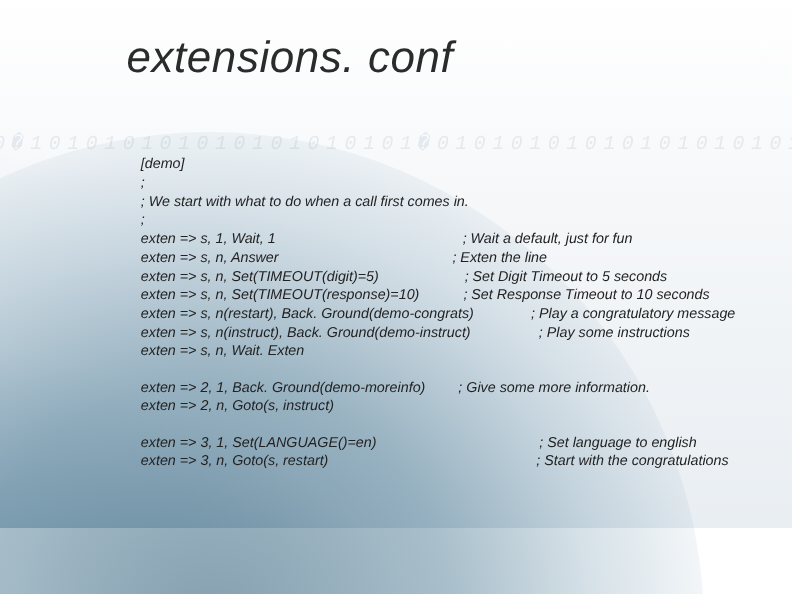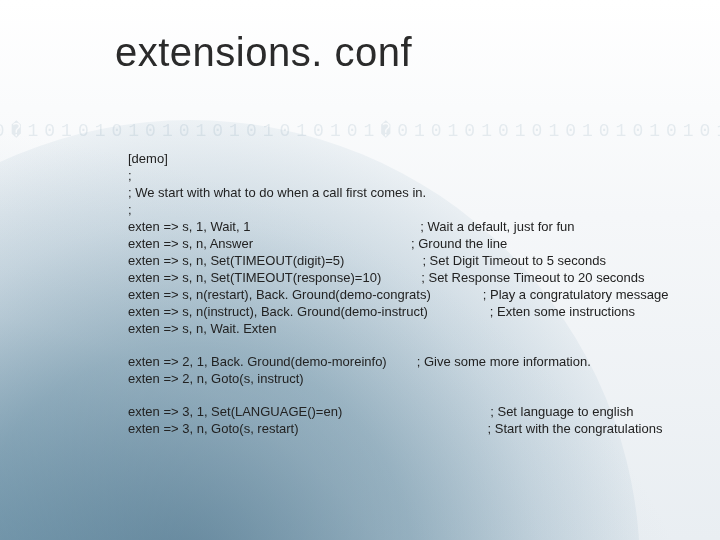--- a/index.html
+++ b/index.html
@@ -6,28 +6,29 @@
     margin: 0;
     padding: 0;
     width: 720px;
     height: 540px;
     overflow: hidden;
     font-family: Arial, Helvetica, sans-serif;
   }
   .slide {
     position: relative;
     width: 720px;
-    height: 540px;
+    height: 480px;
     background:
       radial-gradient(ellipse 1400px 900px at -200px 700px,
         rgba(40,90,120,0.55) 0%,
         rgba(60,110,140,0.35) 25%,
         rgba(140,170,190,0.15) 45%,
         rgba(230,235,240,0) 65%),
       linear-gradient(180deg, #ffffff 0%, #f5f7f9 40%, #e9eef2 100%);
+    font-style: italic;
   }
   .slide::before {
     content: "";
     position: absolute;
     left: -260px;
     top: 120px;
     width: 900px;
     height: 900px;
     border-radius: 50%;
     background: radial-gradient(circle at 50% 50%,
@@ -55,21 +56,21 @@
     position: absolute;
     top: 30px;
     left: 115px;
     font-size: 40px;
     font-weight: 400;
     color: #2b2b2b;
     letter-spacing: 0.5px;
   }
   .body {
     position: absolute;
-    top: 150px;
+    top: 140px;
     left: 128px;
     right: 40px;
     font-size: 13px;
     line-height: 17px;
     color: #222;
   }
   .cfgline {
     white-space: nowrap;
     display: flex;
   }
@@ -102,41 +103,41 @@
         </div>
 
       <div class="cfgline">
         <span class="lhs">exten =&gt; s, 1, Wait, 1</span>
         <span class="gap" style="width:170px"></span>
         <span class="rhs">; Wait a default, just for fun</span>
       </div>
       <div class="cfgline">
         <span class="lhs">exten =&gt; s, n, Answer</span>
         <span class="gap" style="width:158px"></span>
-        <span class="rhs">; Ground the line</span>
+        <span class="rhs">; Exten the line</span>
       </div>
       <div class="cfgline">
         <span class="lhs">exten =&gt; s, n, Set(TIMEOUT(digit)=5)</span>
         <span class="gap" style="width:78px"></span>
         <span class="rhs">; Set Digit Timeout to 5 seconds</span>
       </div>
       <div class="cfgline">
         <span class="lhs">exten =&gt; s, n, Set(TIMEOUT(response)=10)</span>
         <span class="gap" style="width:40px"></span>
-        <span class="rhs">; Set Response Timeout to 20 seconds</span>
+        <span class="rhs">; Set Response Timeout to 10 seconds</span>
       </div>
       <div class="cfgline">
         <span class="lhs">exten =&gt; s, n(restart), Back. Ground(demo-congrats)</span>
         <span class="gap" style="width:52px"></span>
         <span class="rhs">; Play a congratulatory message</span>
       </div>
       <div class="cfgline">
         <span class="lhs">exten =&gt; s, n(instruct), Back. Ground(demo-instruct)</span>
         <span class="gap" style="width:62px"></span>
-        <span class="rhs">; Exten some instructions</span>
+        <span class="rhs">; Play some instructions</span>
       </div>
       <div class="cfgline">
         <span class="lhs">exten =&gt; s, n, Wait. Exten</span>
         <span class="gap" style="width:120px"></span>
       </div>
     </div>
 
     <div class="block">
       <div class="cfgline">
         <span class="lhs">exten =&gt; 2, 1, Back. Ground(demo-moreinfo)</span>

